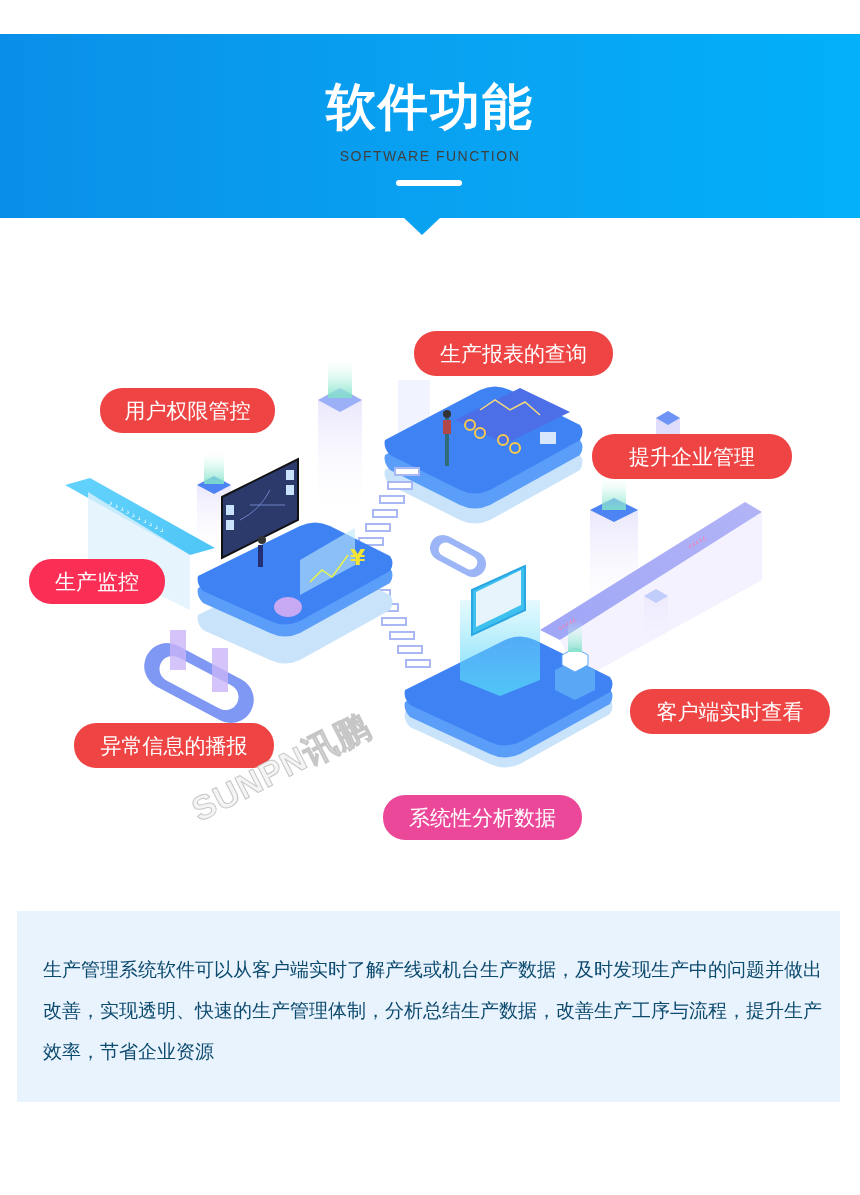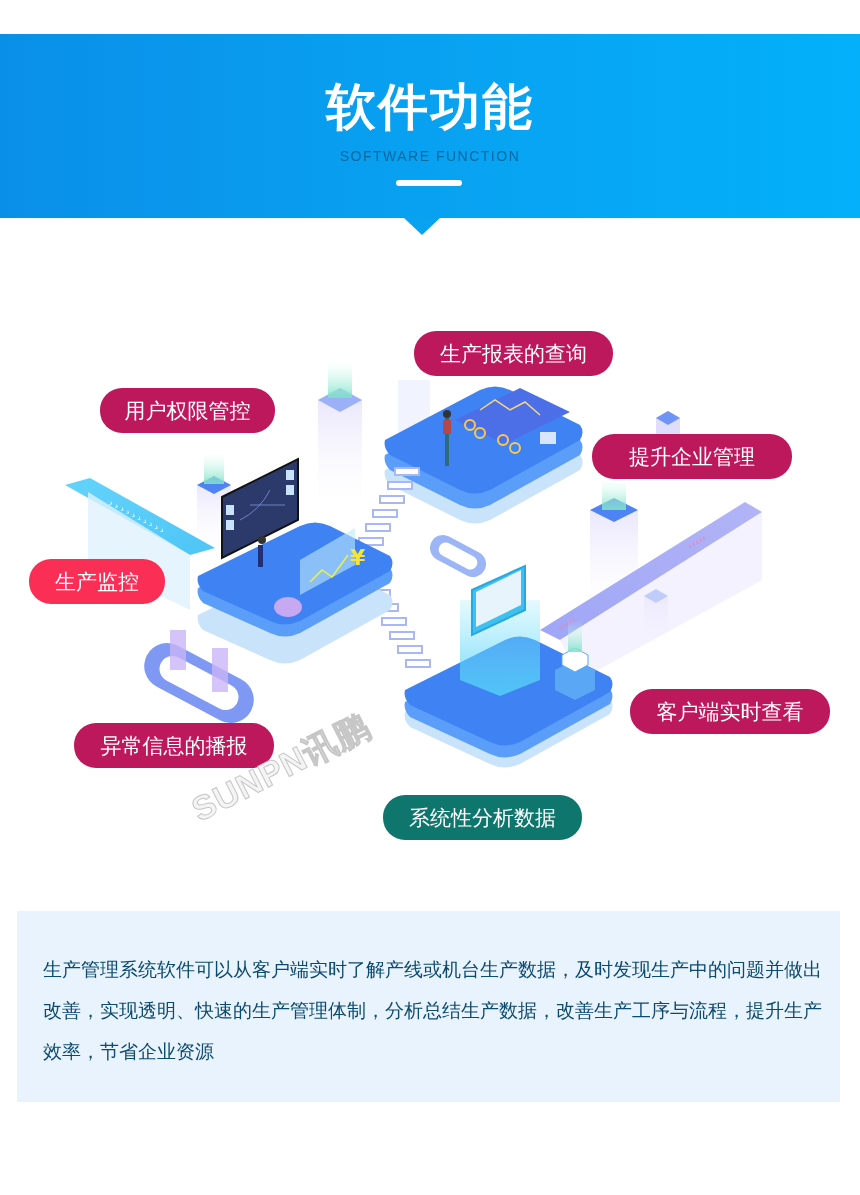--- a/index.html
+++ b/index.html
@@ -15,39 +15,39 @@
       border-left: 18px solid transparent; border-right: 18px solid transparent;
       border-top: 17px solid #08a2f1;
     }
     .banner-title {
       position: absolute; left: 0; width: 860px; top: 74px; text-align: center;
       color: #fff; font-size: 50px; font-weight: bold; letter-spacing: 2px;
       font-family: "DejaVu Sans", sans-serif;
     }
     .banner-sub {
       position: absolute; left: 0; width: 860px; top: 148px; text-align: center;
-      color: #0369a1; font-size: 14px; letter-spacing: 1.5px;
+      color: #404040; font-size: 14px; letter-spacing: 1.5px;
       font-family: "Liberation Sans", sans-serif;
     }
     .banner-bar {
       position: absolute; left: 396px; top: 180px; width: 66px; height: 6px;
       background: #fff; border-radius: 3px;
     }
 
     .illus { position: absolute; left: 0; top: 240px; width: 860px; height: 640px; }
 
     .pill {
       position: absolute; height: 45px; border-radius: 22px; color: #fff;
       font-size: 21px; display: flex; align-items: center; justify-content: center;
       white-space: nowrap; cursor: pointer;
       font-family: "DejaVu Sans", sans-serif;
     }
-    .pill.blue { background: #be185d; }
+    .pill.blue { background: #ef4444; }
     .pill.red { background: #fb2f55; }
-    .pill.green { background: #0f766e; }
+    .pill.green { background: #ec4899; }
 
     .watermark {
       position: absolute; left: 205px; top: 787px; color: #d9d9d9;
       font-size: 34px; font-weight: bold; transform: rotate(-27deg);
       transform-origin: left bottom; letter-spacing: 1px;
       -webkit-text-stroke: 1px #c6c6c6; color: #f4f4f4;
       font-family: "Liberation Sans", sans-serif;
     }
 
     .desc {

